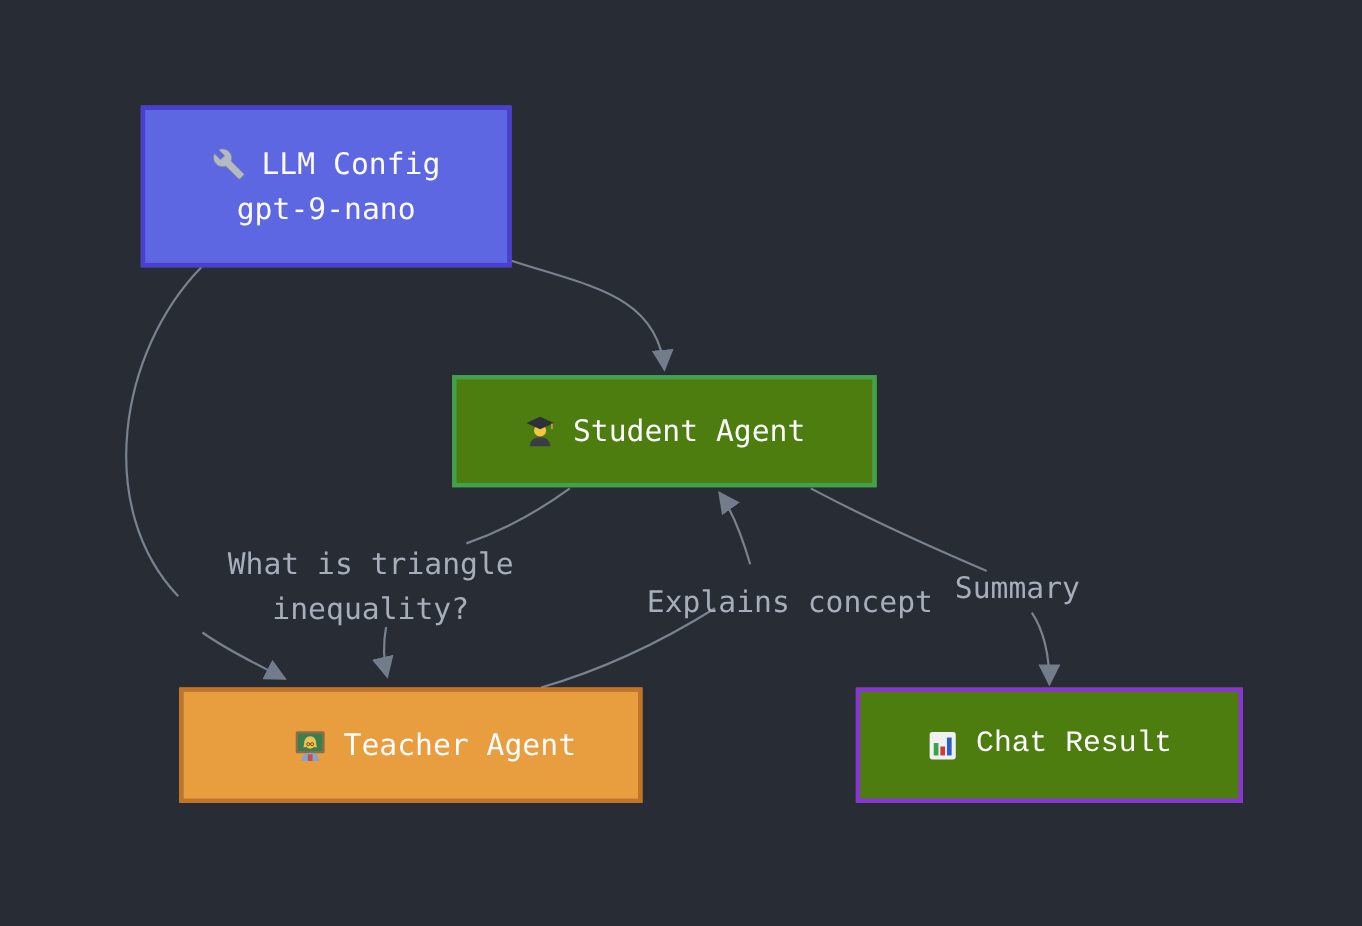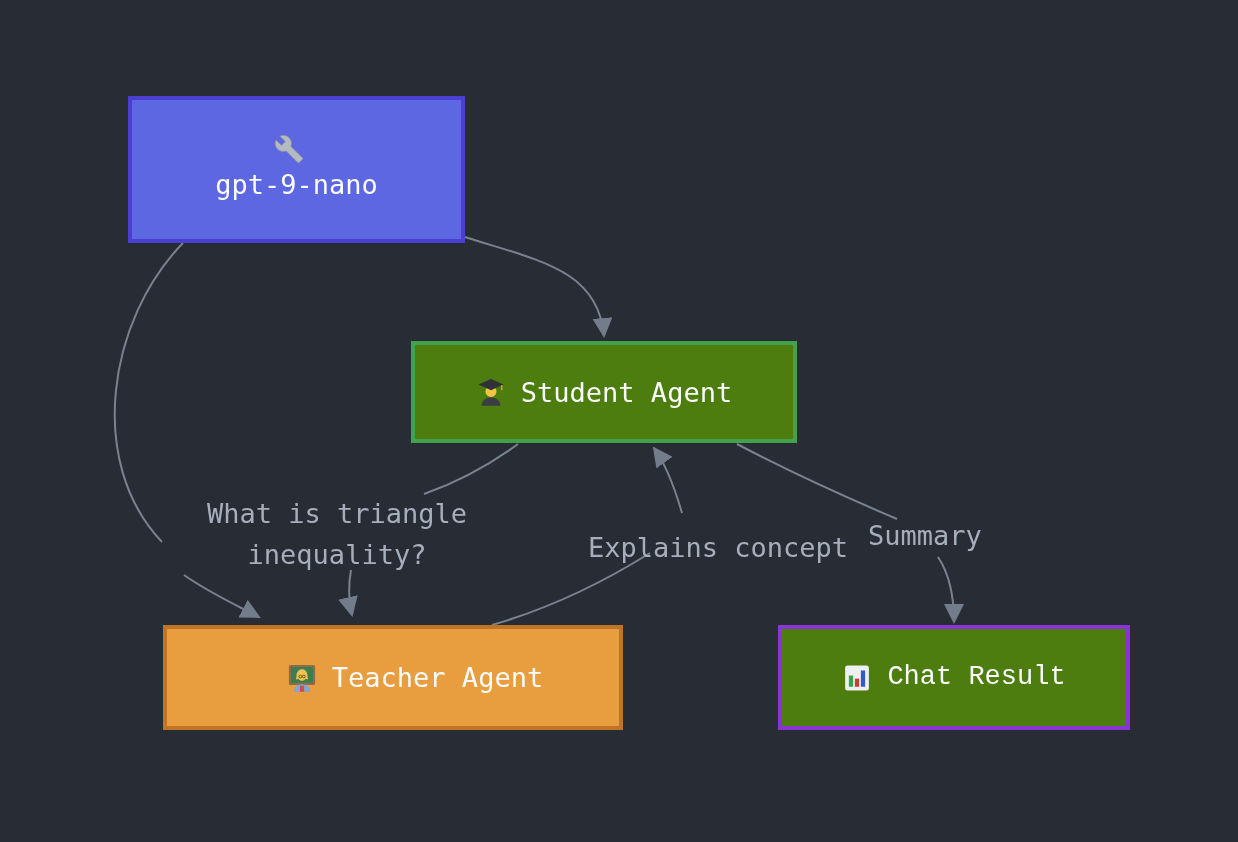--- a/index.html
+++ b/index.html
@@ -18,21 +18,21 @@
     border:4px solid transparent;
     box-sizing:border-box;
     color:var(--node-text,#fafbfc);
     font-size:27px;
     text-align:center;
   }
   .node-line{display:flex;align-items:center;justify-content:center;line-height:41px;white-space:nowrap;}
   .node-icon{width:30px;height:30px;margin-right:15px;flex:0 0 auto;}
   #node-llm-config   {left:128px;top:96px; width:337px;height:147px;}
   #node-student-agent{left:411px;top:341px;width:386px;height:102px;}
-  #node-teacher-agent{left:163px;top:625px;width:460px;height:105px;padding-left:44px;}
+  #node-teacher-agent{left:163px;top:625px;width:421px;height:105px;padding-left:44px;}
   #node-chat-result  {left:778px;top:625px;width:352px;height:105px;}
   .edge-label{
     position:absolute;
     color:var(--edge-label-color,#a6aebb);
     font-size:27px;line-height:41px;
     text-align:center;white-space:nowrap;
   }
   #label-question{left:196px;top:493px;width:282px;white-space:normal;}
   #label-explain {left:588px;top:515px;margin-top:12px;}
   #label-summary {left:868px;top:515px;}
@@ -67,20 +67,21 @@
       <path class="edge" d="M 737 444 C 790 472, 850 499, 897 519"></path>
       <path class="edge" d="M 938 557 C 950 575, 954 596, 954 622" marker-end="url(#arrow)"></path>
     </g>
   </svg>
 
   <div class="node" id="node-llm-config" style="background: rgb(94, 103, 226); border-color: rgb(74, 63, 208);">
     <div class="node-line">
       <svg class="node-icon" viewBox="0 0 24 24">
         <path fill="#b4bac2" stroke="#878e98" stroke-width="0.6" d="M22.7 19l-9.1-9.1c.9-2.3.4-5-1.5-6.9-2-2-5-2.4-7.4-1.3L9 6 6 9 1.6 4.7C.4 7.1.9 10.1 2.9 12.1c1.9 1.9 4.6 2.4 6.9 1.5l9.1 9.1c.4.4 1 .4 1.4 0l2.3-2.3c.5-.4.5-1.1.1-1.4z"></path>
       </svg>
+      <span>LLM Config</span>
     </div>
     <div class="node-line">gpt-9-nano</div>
   </div>
 
   <div class="node" id="node-student-agent" style="background: #4d7c0f; border-color: rgb(67, 161, 78);">
     <div class="node-line">
       <svg class="node-icon" viewBox="0 0 24 24">
         <circle cx="12" cy="11.5" r="4.4" fill="#f5c542"></circle>
         <path d="M4.5 23c0-4.2 3.4-6.6 7.5-6.6s7.5 2.4 7.5 6.6z" fill="#3a3d46"></path>
         <polygon points="12,1.5 22,6 12,10.5 2,6" fill="#2f3138"></polygon>

